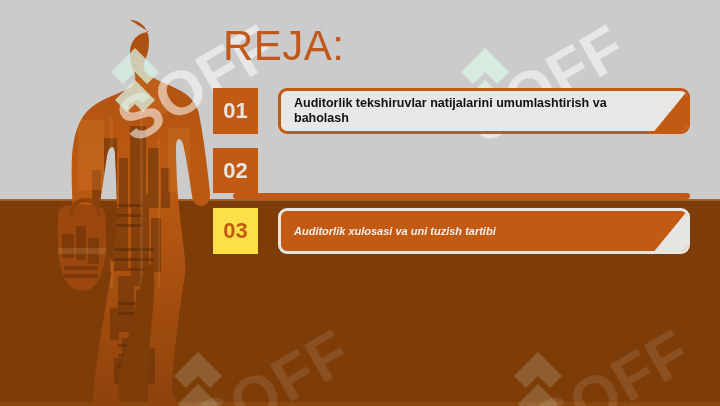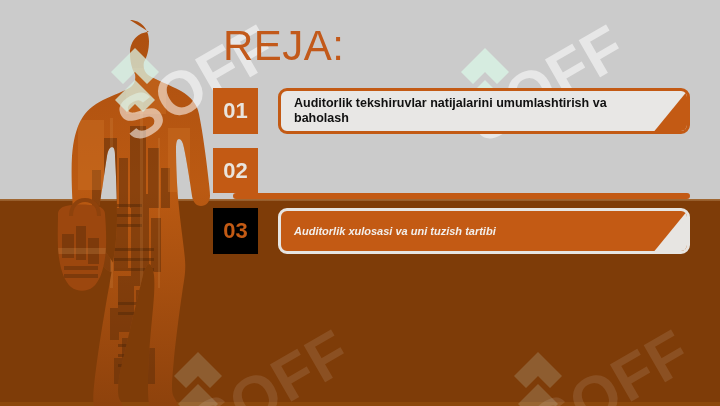--- a/index.html
+++ b/index.html
@@ -86,21 +86,21 @@
     justify-content: center;
     font-size: 22px;
     font-weight: bold;
     box-sizing: border-box;
   }
   .num-box.solid {
     background: #c35a14;
     color: #e9e4dd;
   }
   .num-box.inverse {
-    background: #000000;
+    background: #fde047;
     color: #c35a14;
   }
 
   .bar {
     position: relative;
     margin-left: 20px;
     flex: 1 1 auto;
     height: 46px;
     box-sizing: border-box;
     display: flex;

